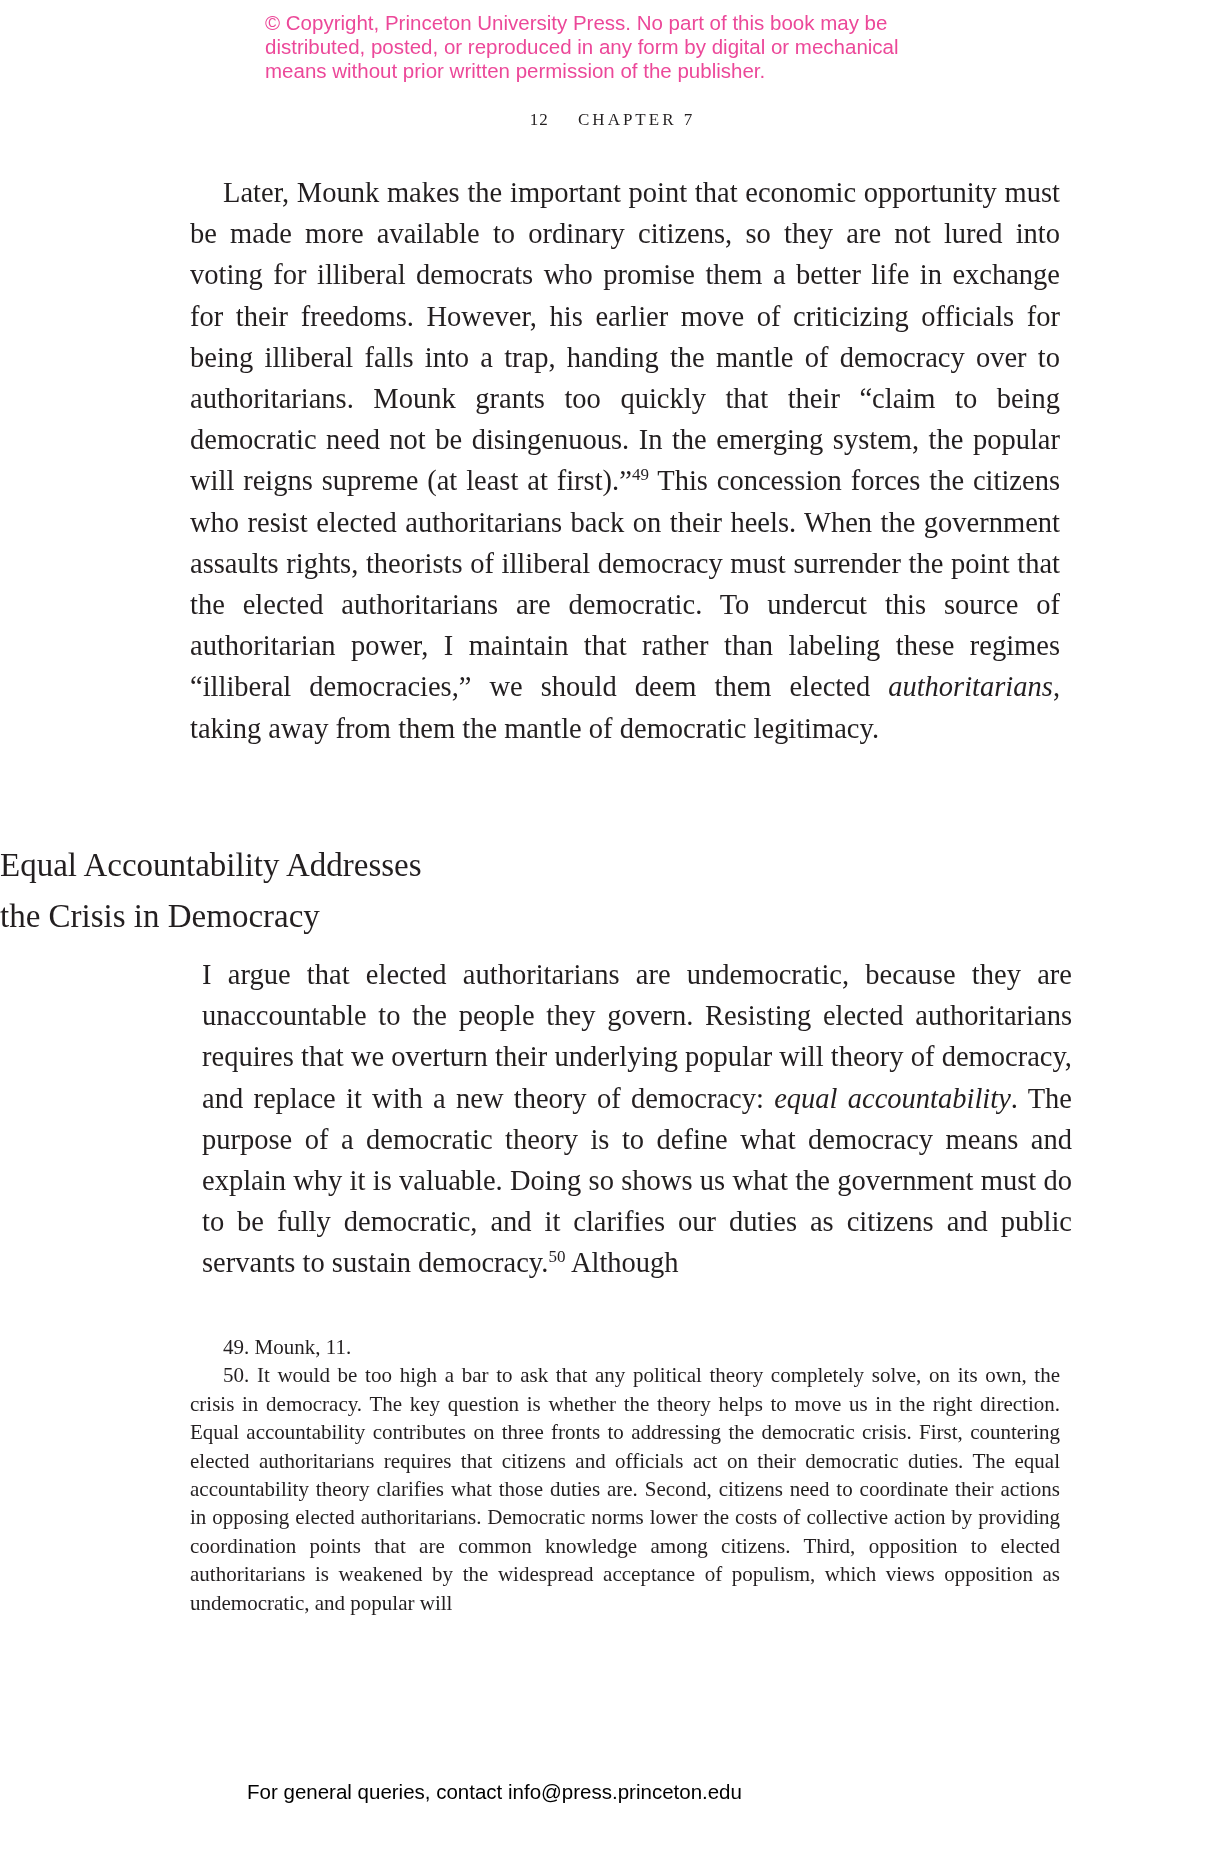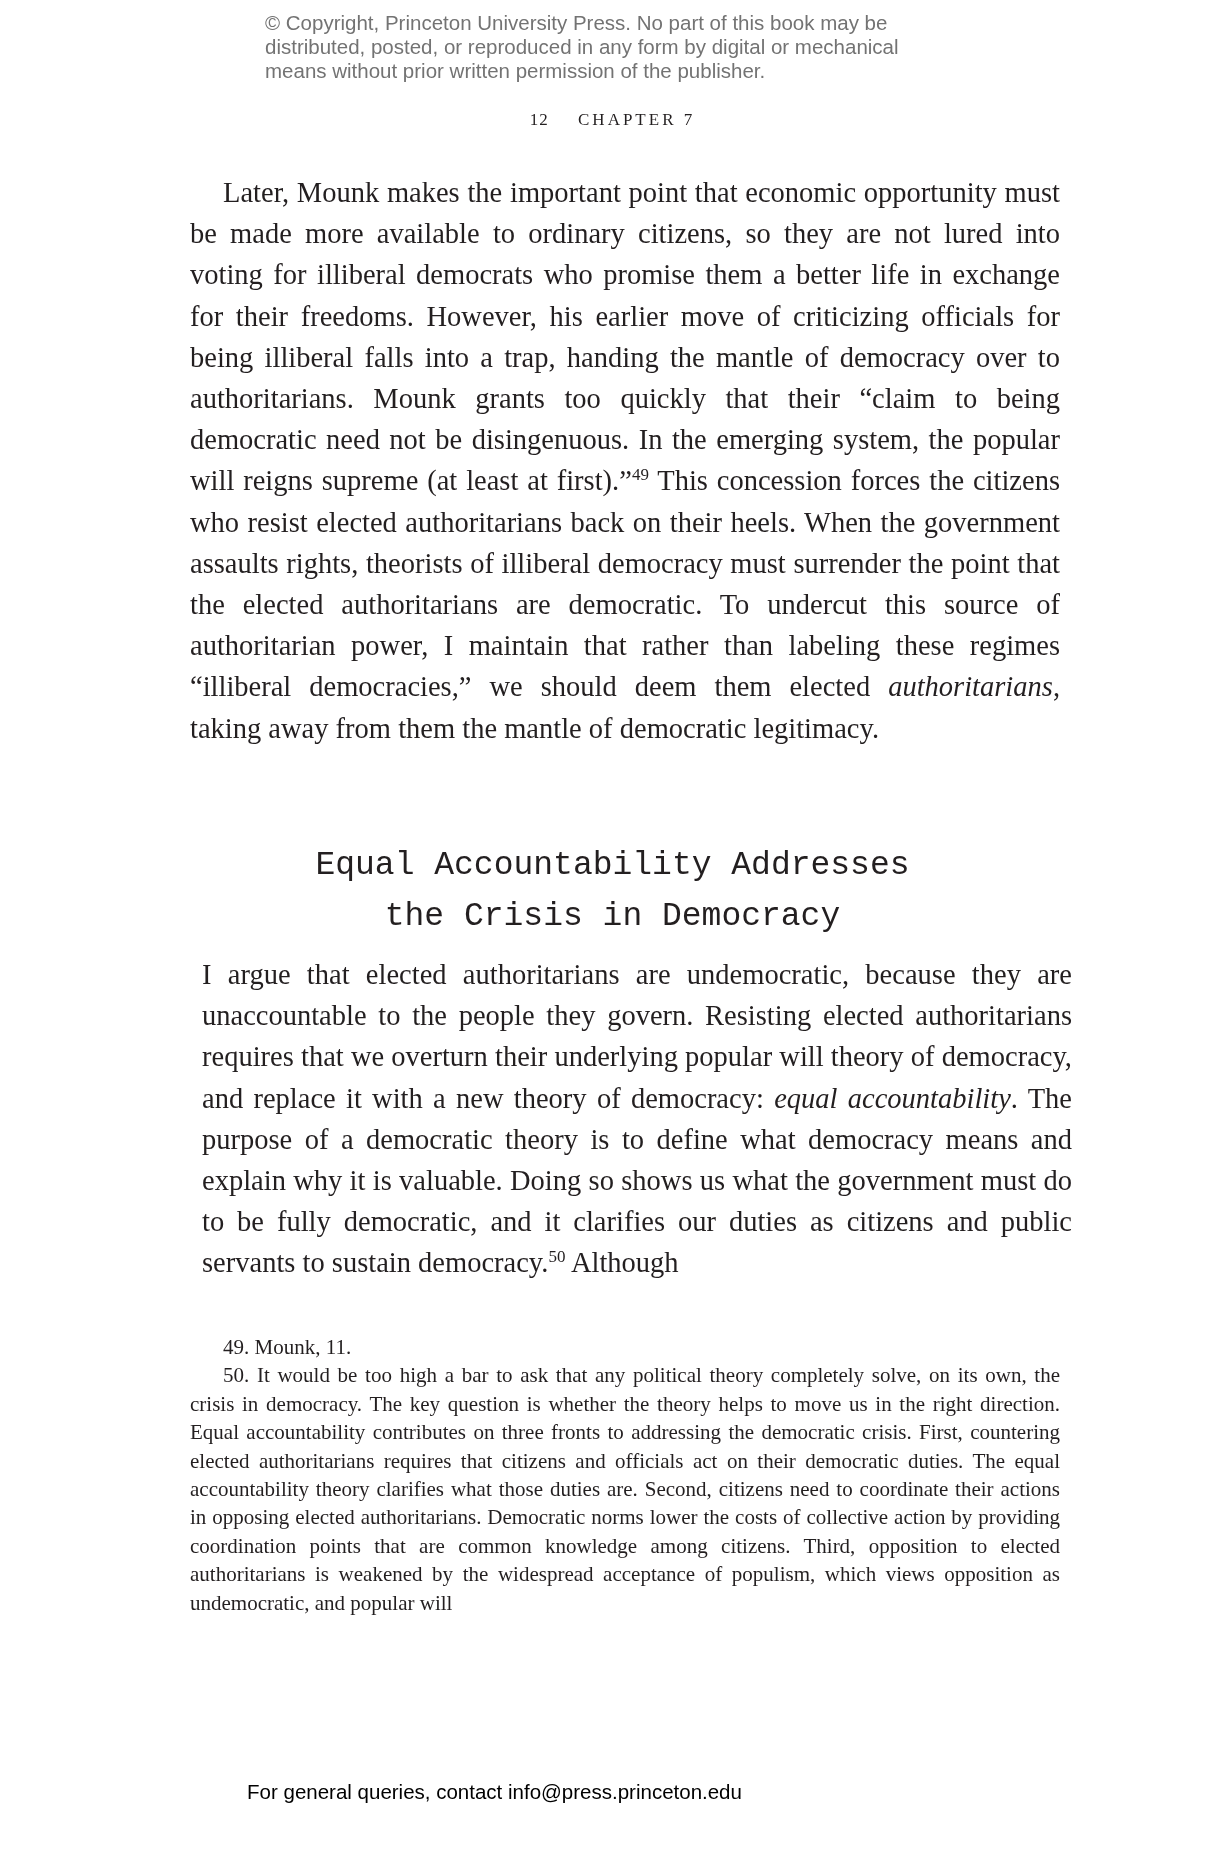--- a/index.html
+++ b/index.html
@@ -1,37 +1,37 @@
 <!DOCTYPE html>
 <html><head>
 <meta charset="utf-8">
 <style>
   html, body { margin:0; padding:0; background:#ffffff; }
   body { width:1225px; height:1850px; position:relative; overflow:hidden; color:#231f20; }
   .copyright {
     position:absolute; left:265px; top:11px; width:760px;
-    font-family:"Liberation Sans", sans-serif; font-size:20.5px; line-height:24px; color:#737373;
+    font-family:"Liberation Sans", sans-serif; font-size:20.5px; line-height:24px; color:#ec4899;
   }
   .copyright div { white-space:nowrap; }
   .running-head {
     position:absolute; left:0; width:1225px; top:110px; text-align:center;
     font-family:"Liberation Serif", serif; font-size:17px; letter-spacing:3px; color:#231f20;
   }
   .running-head .pg { margin-right:22px; letter-spacing:1px; }
   .body-text {
     position:absolute; left:190px; width:870px;
     font-family:"Liberation Serif", serif; font-size:28.5px; line-height:41.2px;
     text-align:justify; color:#231f20;
   }
   .body-text p { margin:0; }
   .indent { text-indent:33px; }
   .p1 { top:172px; }
   .heading {
-    position:absolute; left:0; width:1225px; top:840px; text-align:center;
-    font-family:Liberation Mono, monospace; font-size:33px; line-height:51px; color:#231f20;
+    position:absolute; left:0; width:1225px; top:840px; 
+    font-family:Liberation Serif, serif; font-size:33px; line-height:51px; color:#231f20;
   }
   .p2 { top:954px;margin-left:12px; }
   sup { font-size:17px; line-height:0; vertical-align:super; }
   .footnotes {
     position:absolute; left:190px; width:870px; top:1333px;
     font-family:"Liberation Serif", serif; font-size:21px; line-height:28.4px;
     text-align:justify; color:#231f20;
   }
   .footnotes p { margin:0; text-indent:33px; }
   .footer {

